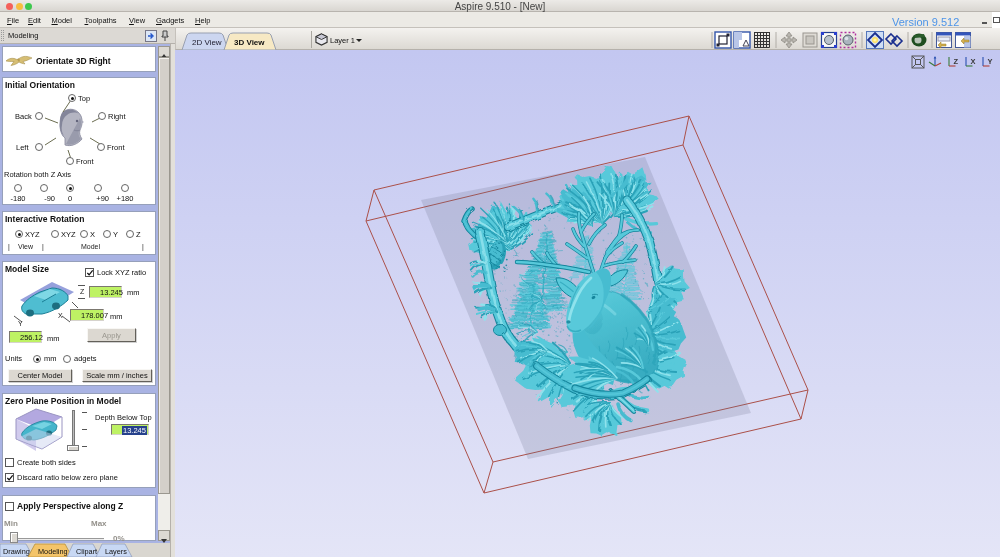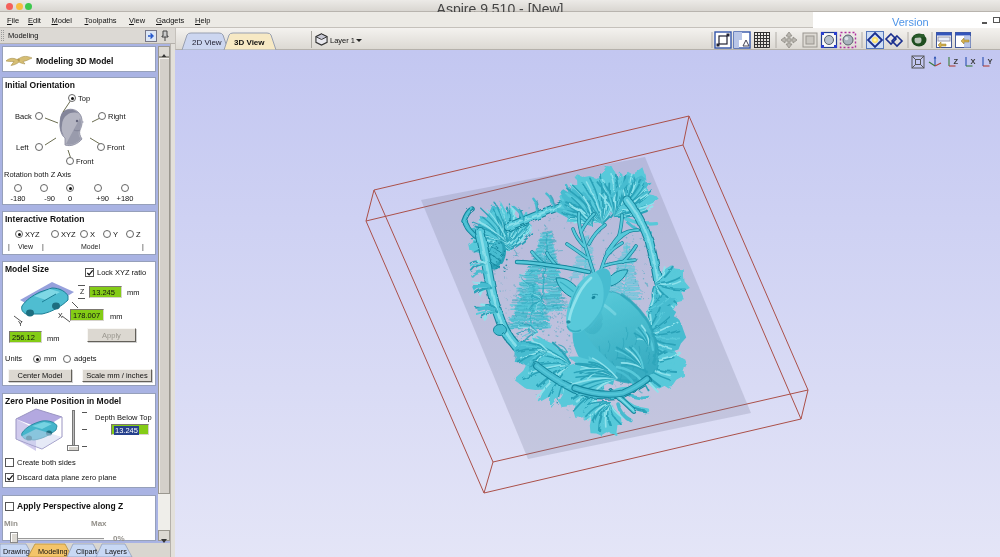--- a/index.html
+++ b/index.html
@@ -1,37 +1,37 @@
 <!DOCTYPE html>
 <html><head><meta charset="utf-8"><style>
 *{margin:0;padding:0;box-sizing:border-box}
 html,body{width:1000px;height:557px;overflow:hidden;font-family:"Liberation Sans",sans-serif;background:#fff}
 .abs{position:absolute}
 #titlebar{position:absolute;left:0;top:0;width:1000px;height:12px;background:linear-gradient(#eceae7,#d9d6d1);border-bottom:1px solid #b8b4ae}
 .tl{position:absolute;top:2.5px;width:7px;height:7px;border-radius:50%}
-#title{position:absolute;top:1px;left:0;width:100%;text-align:center;font-size:14px;color:#444}
-#menubar{position:absolute;left:0;top:12px;width:813px;height:16px;background:#eceae5;border-bottom:1px solid #c5c1bb}
+#title{position:absolute;top:1px;left:0;width:100%;text-align:center;font-size:10px;color:#444}
+#menubar{position:absolute;left:0;top:12px;width:992px;height:16px;background:#eceae5;border-bottom:1px solid #c5c1bb}
 .mi{position:absolute;top:4px;font-size:7.5px;color:#111}
 .mi u{text-decoration:underline}
 #paneltop{position:absolute;left:0;top:28px;width:175px;height:16px;background:#dcd9d4;border-bottom:1px solid #b5b1ab}
 #toolbar{position:absolute;left:175px;top:28px;width:825px;height:22px;background:linear-gradient(#f4f2ef,#dcd9d3);border-bottom:1px solid #b5b1ab;border-left:1px solid #c5c1bb}
 #panel{position:absolute;left:0;top:44px;width:175px;height:499px;background:#a9b3e3}
 .card{position:absolute;left:1.5px;width:154px;background:#fff;border:1px solid #96a0ba}
 #splitter{position:absolute;left:170px;top:44px;width:5px;height:513px;background:#e3e0da;border-left:1px solid #b5b1ab}
 #view{position:absolute;left:175px;top:50px;width:825px;height:507px}
 .lb{position:absolute;font-size:7.5px;color:#111;white-space:nowrap}
 .lbB{position:absolute;font-size:8.5px;font-weight:bold;color:#111;white-space:nowrap}
 .lbs{position:absolute;font-size:7px;color:#222;white-space:nowrap}
 .lbG{position:absolute;font-size:8px;font-weight:bold;color:#94918b;white-space:nowrap}
 .lbt{position:absolute;font-size:7.5px;color:#111;white-space:nowrap}
 .radio{position:absolute;width:8px;height:8px;border:1px solid #666;border-radius:50%;background:#fff}
 .rdot{position:absolute;left:1.5px;top:1.5px;width:3px;height:3px;border-radius:50%;background:#111}
 .check{position:absolute;width:9px;height:9px;border:1px solid #555;background:#fff}
 .check svg{position:absolute;left:0;top:0}
-.field{position:absolute;height:12px;background:#84cc16;border:1px solid;border-color:#7b776f #d6d3cd #d6d3cd #7b776f;font-size:7.5px;padding:1px 2px;color:#111;line-height:9px}
+.field{position:absolute;height:12px;background:#bef264;border:1px solid;border-color:#7b776f #d6d3cd #d6d3cd #7b776f;font-size:7.5px;padding:1px 10px;color:#111;line-height:9px}
 .seltxt{background:#26418c;color:#fff;padding:0 1px}
 .btn{position:absolute;background:#dcd8d1;border:1px solid;border-color:#f8f7f4 #63605a #63605a #f8f7f4;box-shadow:1px 1px 0 rgba(0,0,0,.18);font-size:7.5px;text-align:center;color:#111}
 .btn.dis{color:#9a978f}
 #verstext{position:absolute;top:4px;left:892px;font-size:11px;color:#4d94e8}
 </style></head><body>
 <div id="titlebar">
 <span class="tl" style="left:6px;background:#f4605a"></span>
 <span class="tl" style="left:15.5px;background:#f7bd3f"></span>
 <span class="tl" style="left:25px;background:#3dc84e"></span>
 <div id="title">Aspire 9.510 - [New]</div>
@@ -154,21 +154,21 @@
       <rect x="9" y="4" width="6.5" height="11.5" fill="#b9c6e8"></rect>
       <path d="M14,8 L9,8 L9,6 L6,9 L9,12 L9,10 L14,10 Z" fill="#d4b050" stroke="#967820" stroke-width=".5"></path>
     </g>
   </svg>
 <div id="panel"></div>
 <div class="card" style="top:46px;height:26px"></div>
 <svg class="abs" style="left:5px;top:55px" width="28" height="14" viewBox="0 0 28 14">
 <path d="M1,6 C4,3 8,2.5 12,4.5 L14,3.5 C18,0.5 23,1 27,3 C24,4.5 21,6 18,6.5 L20,9 C17.5,8.5 15.5,8 14,7 C12,9 9,10 6,10.5 L9,6.5 C6,6.5 3,6.5 1,6 Z" fill="#d6be74" stroke="#9a833a" stroke-width=".5"></path>
 <path d="M12,4.5 C13,6 14,7 14,7 L15,5 C14.5,4 14,3.8 14,3.5 Z" fill="#b89c50"></path>
 </svg>
-<span class="lbB" style="left:36px;top:56px">Modeling 3D Model</span>
+<span class="lbB" style="left:36px;top:56px">Orientate 3D Right</span>
 <div class="card" style="top:77px;height:128px"></div>
 <span class="lbB" style="left:5px;top:80px">Initial Orientation</span>
 <svg class="abs" style="left:52px;top:106px" width="38" height="44" viewBox="0 0 38 44">
 <path d="M11,6 C17,1 26,3 29,10 C31,15 30,20 28,24 C27,27 28,30 30,33 C26,38 19,41 13,39 L13,32 C10,30 8,25 8,19 C8,13 9,9 11,6 Z" fill="#b4b5c2" stroke="#85879a" stroke-width=".8"></path>
 <path d="M28,12 C30,16 29,21 27,25 C26,28 27,31 29,33 C25,37 19,40 14,38" fill="#999bac"></path>
 <path d="M11,6 C16,2 23,3 27,8 C24,6 19,6 15,9 C12,11 10,15 10,19 C9,23 10,27 12,30 C9,27 7,22 8,16 C8,11 9,8 11,6 Z" fill="#83859a"></path>
 <path d="M29,14 L32,16 L29,18 Z" fill="#a9aaba"></path>
 <circle cx="25" cy="15" r="1.2" fill="#62647a"></circle>
 <path d="M22,24 C24,25 26,25 28,24" stroke="#7b7d92" stroke-width=".8" fill="none"></path>
 </svg>
@@ -285,21 +285,21 @@
 <span class="abs" style="left:82px;top:446px;width:5px;border-top:1px solid #555"></span>
 <span class="lb" style="left:95px;top:413px">Depth Below Top</span>
 <span class="field" style="left:111px;top:424px;width:38px;height:11px"><span class="seltxt">13.245</span></span>
 <span class="check" style="left:5px;top:458px"></span>
 <span class="lb" style="left:17px;top:458px">Create both sides</span>
 <span class="check" style="left:5px;top:473px">
     <svg width="8" height="8" viewBox="0 0 9 9">
       <path d="M1.5,4.5 L3.5,6.5 L7.5,1.5" stroke="#111" stroke-width="1.4" fill="none"></path>
     </svg>
   </span>
-<span class="lb" style="left:17px;top:473px">Discard data plane zero plane</span>
+<span class="lb" style="left:17px;top:473px">Discard ratio below zero plane</span>
 <div class="card" style="top:495px;height:46px"></div>
 <span class="check" style="left:5px;top:502px"></span>
 <span class="lbB" style="left:17px;top:501px">Apply Perspective along Z</span>
 <span class="lbG" style="left:4px;top:519px">Min</span>
 <span class="lbG" style="left:91px;top:519px">Max</span>
 <span class="abs" style="left:17px;top:538px;width:87px;height:2px;background:#999;border-bottom:1px solid #eee"></span>
 <span class="abs" style="left:10px;top:532px;width:8px;height:11px;background:#dcd9d3;border:1px solid #888;box-shadow:inset 1px 1px 0 #fff"></span>
 <span class="lbG" style="left:113px;top:534px">0%</span>
 <div class="abs" style="left:158px;top:46px;width:12px;height:495px;background:#efeeea"></div>
 <div class="abs" style="left:158px;top:46px;width:12px;height:11px;background:#dcd9d3;border:1px solid #9a978f"><svg width="10" height="9">

